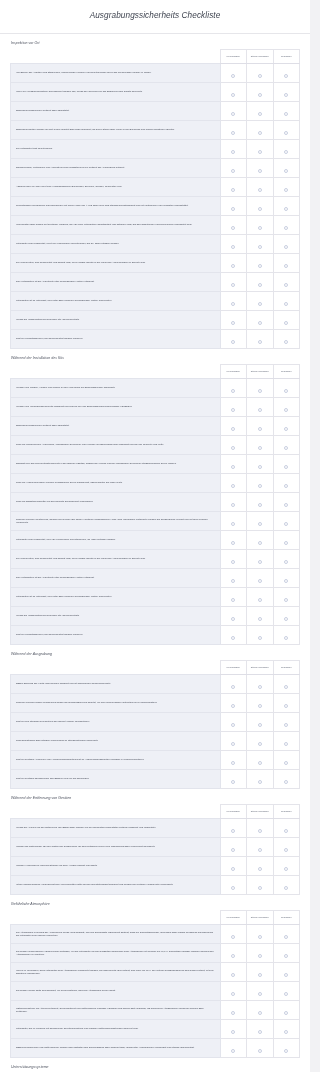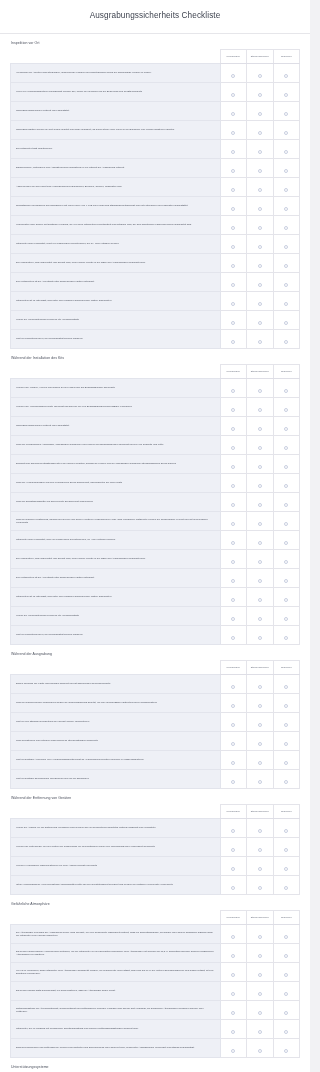--- a/index.html
+++ b/index.html
@@ -6,20 +6,21 @@
   html, body {
     width: 310px;
     background: #f2f2f4;
     font-family: "Liberation Sans", sans-serif;
   }
   .page {
     width: 310px;
     background: #ffffff;
     min-height: 1072px;
     position: relative;
+    font-style: italic;
   }
   .title-bar {
     padding: 10px 12px 12px 12px;
     border-bottom: 1px solid #e6e6ea;
     text-align: center;
   }
   .title-bar h1 {
     font-size: 8.2px;
     font-weight: 400;
     color: #3f4450;

